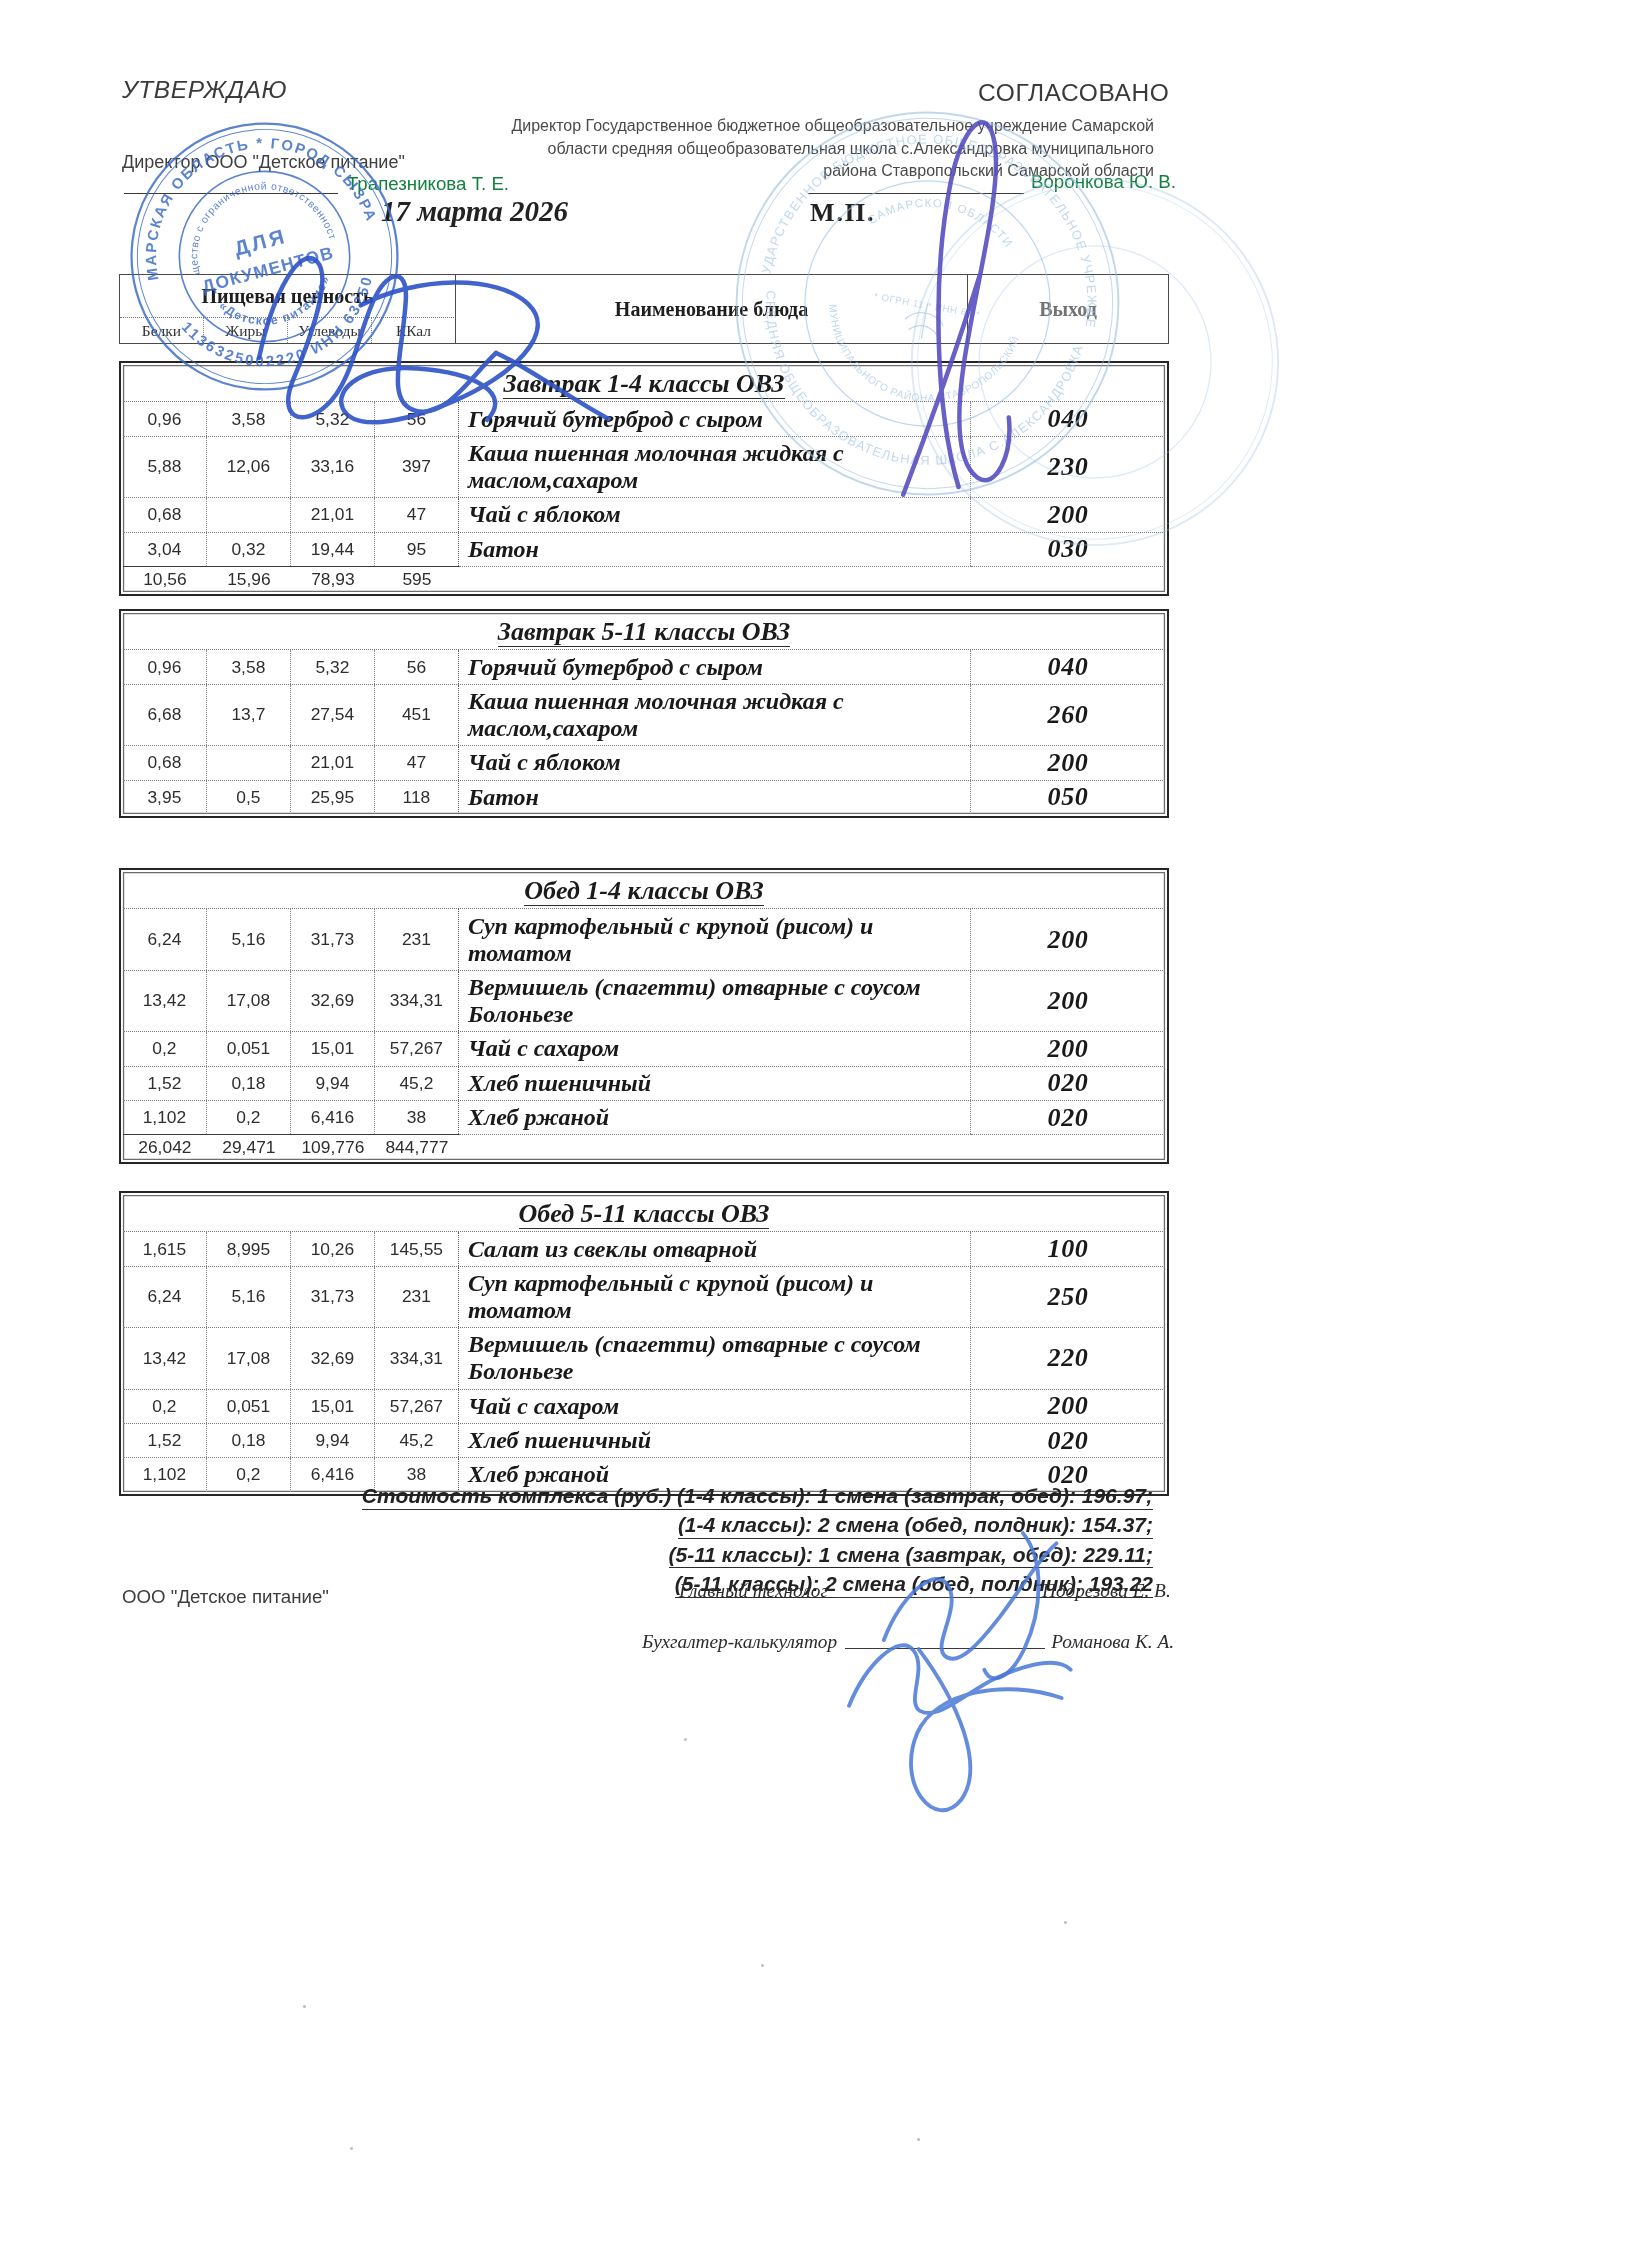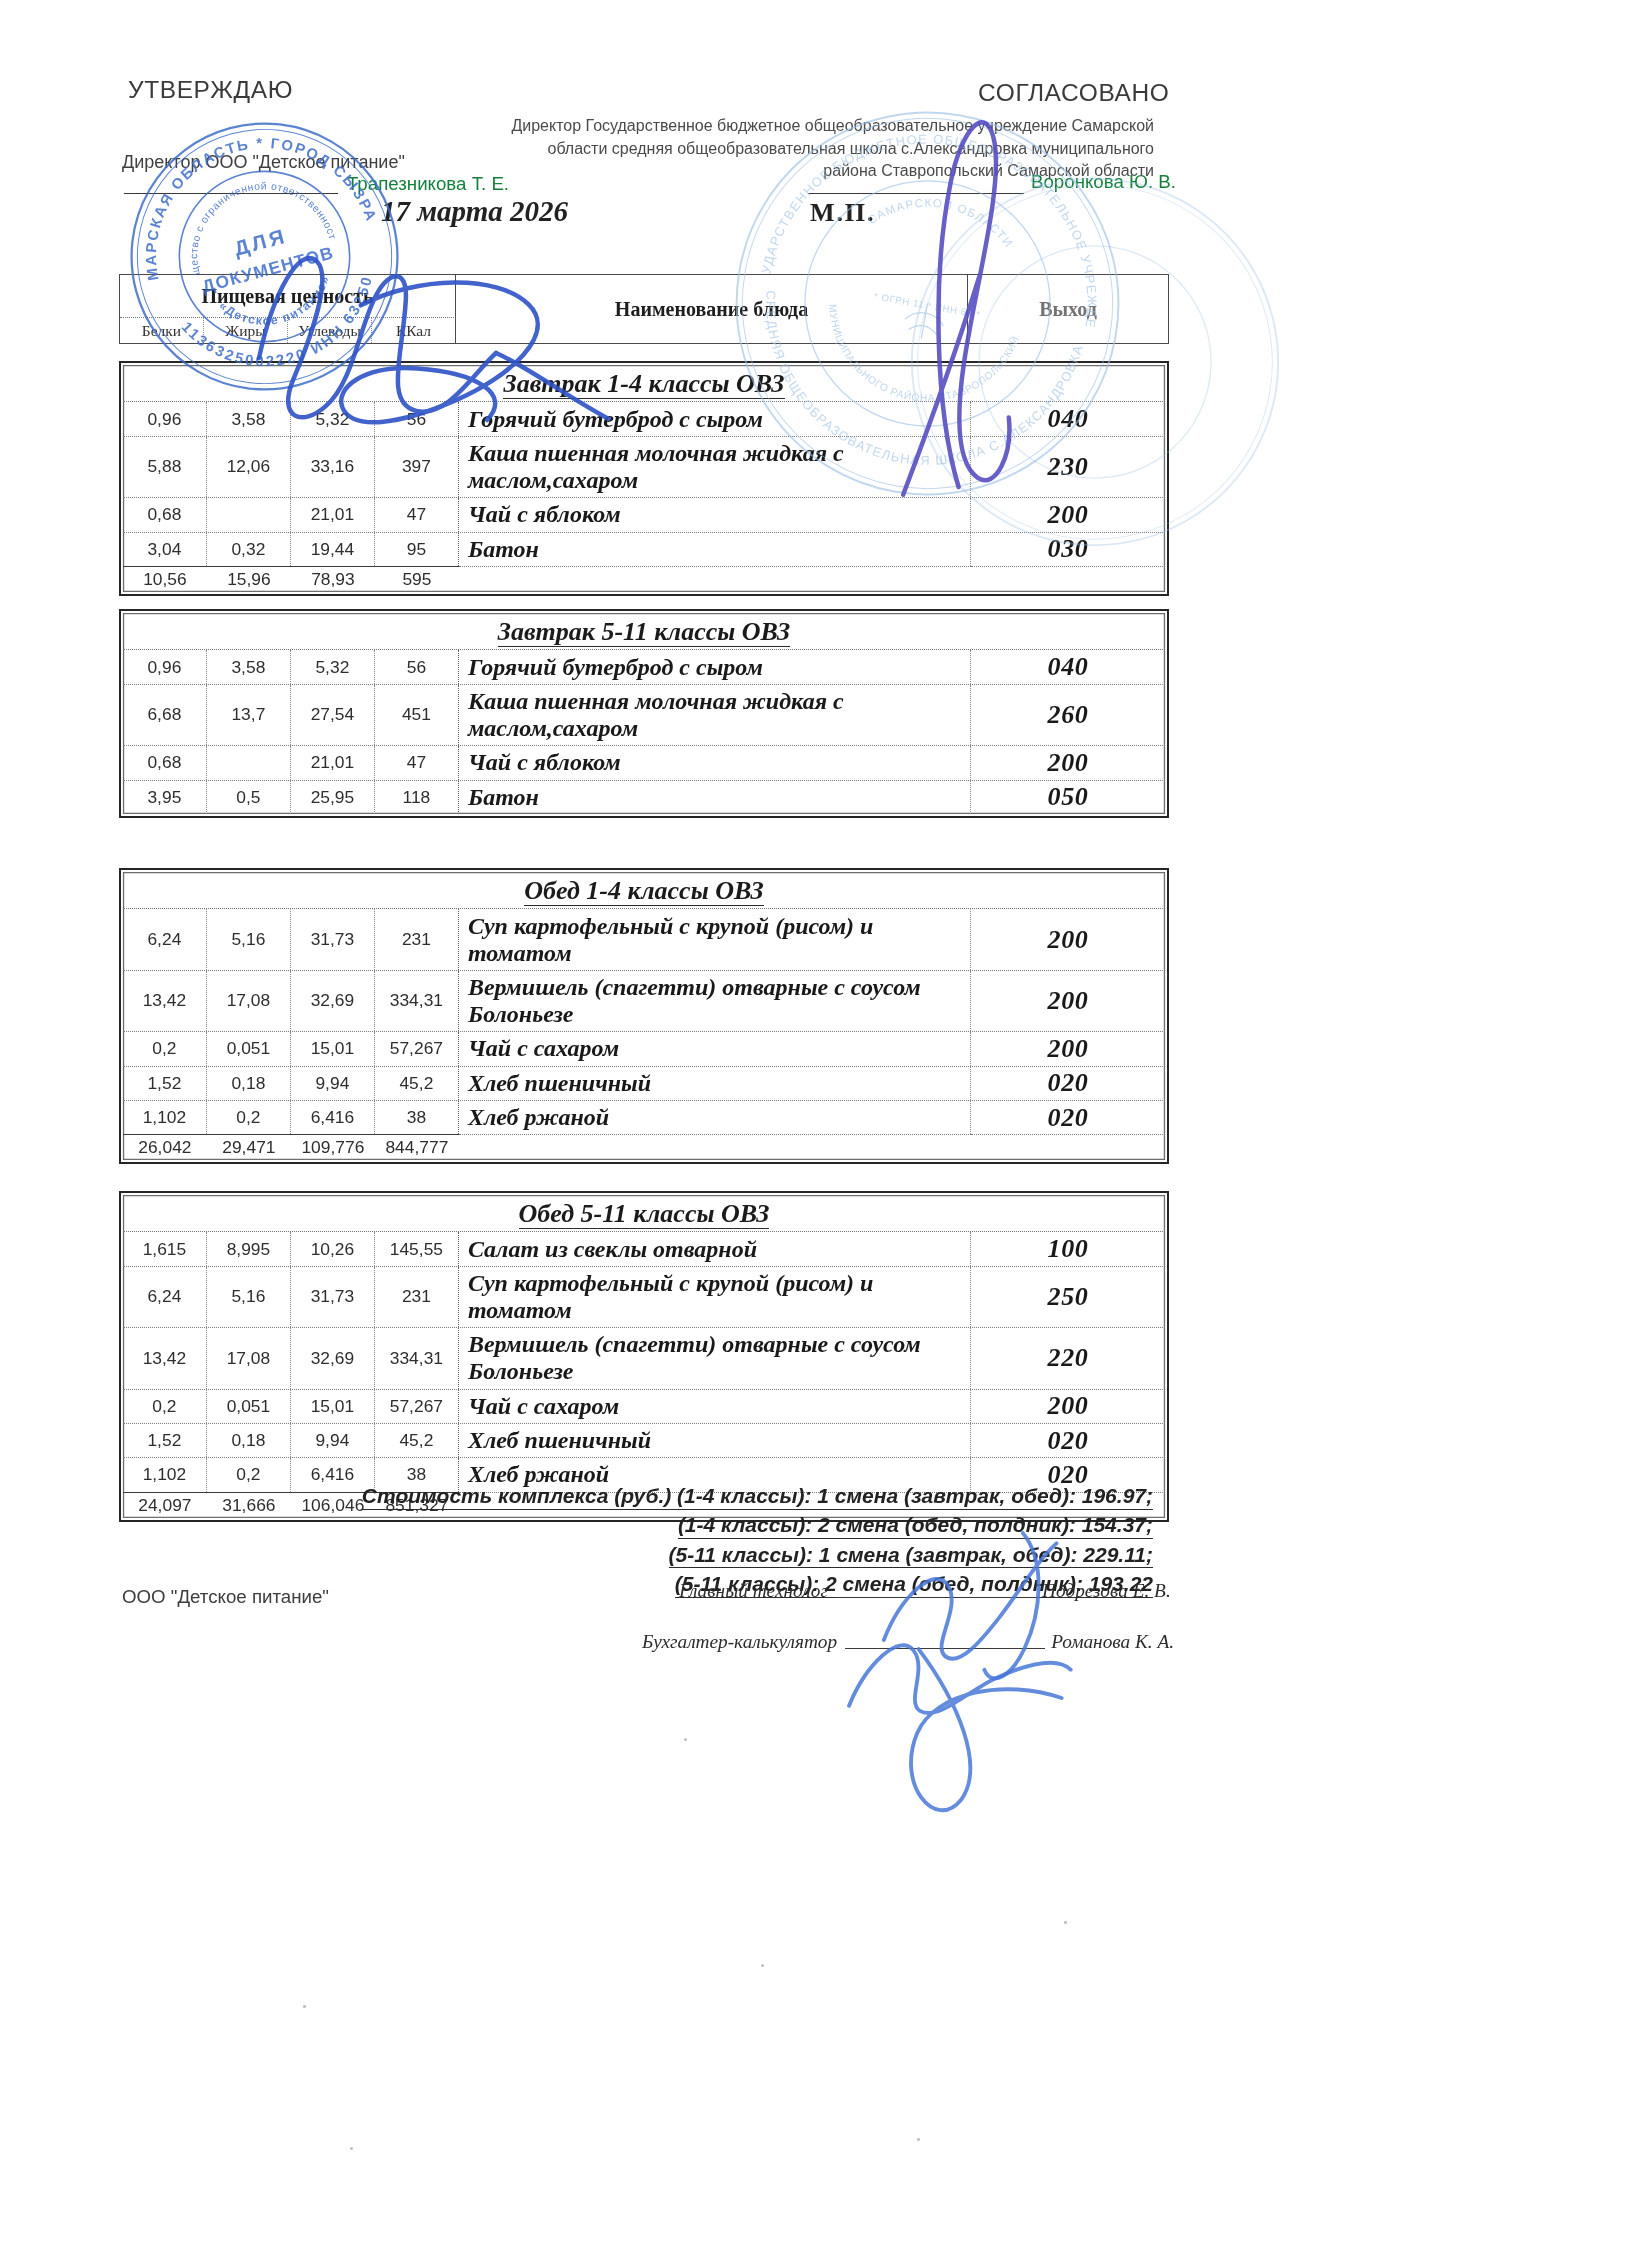--- a/index.html
+++ b/index.html
@@ -73,21 +73,21 @@
   .speck{position:absolute;background:#b9c2c9;border-radius:50%;width:3.2px;height:3.2px;z-index:1;}
   .sp1{left:684px;top:1738px;} .sp2{left:303px;top:2005px;width:2.6px;height:2.6px;}
   .sp3{left:761px;top:1964px;} .sp4{left:917px;top:2138px;width:2.6px;height:2.6px;}
   .sp5{left:350px;top:2147px;} .sp6{left:1064px;top:1921px;width:2.6px;height:2.6px;}
 </style>
 </head>
 <body>
 
 <div class="page">
 
-  <div class="abs approve-head" style="left:128px;top:76px;">УТВЕРЖДАЮ</div>
+  <div class="abs approve-head" style="left:122px;top:76px;font-style:italic;">УТВЕРЖДАЮ</div>
   <div class="abs approve-head" style="left:978px;top:79px;">СОГЛАСОВАНО</div>
 
   <div class="abs org-line" style="left:122px;top:152px;">Директор ООО "Детское питание"</div>
 
   <div class="abs org-block" style="right:490px;top:115px;">
       <div class="line-item">Директор Государственное бюджетное общеобразовательное учреждение Самарской</div>
       <div class="line-item">области средняя общеобразовательная школа с.Александровка муниципального</div>
       <div class="line-item">района Ставропольский Самарской области</div>
     </div>
 
@@ -292,28 +292,20 @@
           <div class="cell c4">Хлеб пшеничный</div>
           <div class="cell c5">020</div>
         </div>
         <div class="trow last">
           <div class="cell c0">1,102</div>
           <div class="cell c1">0,2</div>
           <div class="cell c2">6,416</div>
           <div class="cell c3">38</div>
           <div class="cell c4">Хлеб ржаной</div>
           <div class="cell c5">020</div>
-        </div>
-        <div class="trow totals">
-          <div class="cell c0">24,097</div>
-          <div class="cell c1">31,666</div>
-          <div class="cell c2">106,046</div>
-          <div class="cell c3">851,327</div>
-          <div class="cell c4"></div>
-          <div class="cell c5"></div>
         </div>
       </div>
   </div>
 
   <div class="abs cost">
       <div class="line-item">Стоимость комплекса (руб.) (1-4 классы): 1 смена (завтрак, обед): 196.97;</div>
       <div class="line-item">(1-4 классы): 2 смена (обед, полдник): 154.37;</div>
       <div class="line-item">(5-11 классы): 1 смена (завтрак, обед): 229.11;</div>
       <div class="line-item">(5-11 классы): 2 смена (обед, полдник): 193.22</div>
     </div>

